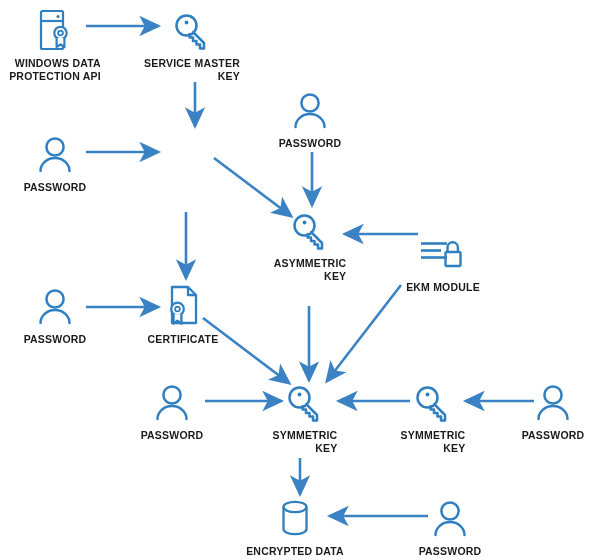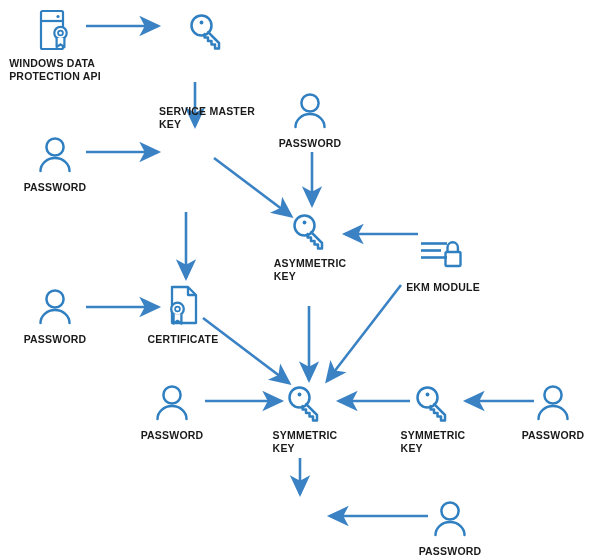--- a/index.html
+++ b/index.html
@@ -35,21 +35,21 @@
     display: flex;
     align-items: center;
     justify-content: center;
     height: 46px;
   }
   .node .label {
     margin-top: 3px;
     font-size: 10.5px;
     font-weight: bold;
     color: #1a1a1a;
-    text-align: left;
+    text-align: right;
     line-height: 1.25;
     letter-spacing: 0.2px;
     white-space: pre-line;
   }
 </style>
 </head>
 <body>
 
 <div id="canvas">
 
@@ -104,21 +104,21 @@
         <circle cx="20" cy="7.5" r="1.6" fill="#2f7fc1"></circle>
         <circle cx="22.5" cy="24" r="6.2" fill="#ffffff" stroke="#2f7fc1" stroke-width="2.2"></circle>
         <circle cx="22.5" cy="24" r="2.4" fill="none" stroke="#2f7fc1" stroke-width="1.8"></circle>
         <path d="M18.6 29 L18.6 38 L22.5 35.3 L26.4 38 L26.4 29" fill="#ffffff" stroke="#2f7fc1" stroke-width="2.2" stroke-linejoin="round"></path>
       </svg>
     </div>
     <div class="label">WINDOWS DATA
 PROTECTION API</div>
   </div>
 
-  <div class="node" style="left:207px; top:8px;gap:48px;">
+  <div class="node" style="left:192px; top:8px;">
     <div class="icon-box">
       <svg width="42" height="42" viewBox="0 0 42 42">
         <circle cx="15.5" cy="15.5" r="10" fill="none" stroke="#2f7fc1" stroke-width="2.5"></circle>
         <circle cx="15.5" cy="12.5" r="1.9" fill="#2f7fc1"></circle>
         <path d="M22.2 22.2 L33 33 L33 38.5 L29 38.5 L29 34.5 L25.5 34.5 L25.5 31 L22 31 L22 27.5 L18.6 27.5 L18.6 24" fill="none" stroke="#2f7fc1" stroke-width="2.5" stroke-linejoin="round" stroke-linecap="round"></path>
       </svg>
     </div>
     <div class="label">SERVICE MASTER
 KEY</div>
   </div>
@@ -229,20 +229,29 @@
   <div class="node" style="left:553px; top:380px;">
     <div class="icon-box">
       <svg width="40" height="40" viewBox="0 0 40 40">
         <circle cx="20" cy="12" r="8.6" fill="none" stroke="#2f7fc1" stroke-width="2.5"></circle>
         <path d="M5.5 36 A14.5 13 0 0 1 34.5 36" fill="none" stroke="#2f7fc1" stroke-width="2.5" stroke-linecap="round"></path>
       </svg>
     </div>
     <div class="label">PASSWORD</div>
   </div>
 
+  <div class="node" style="left:295px; top:496px;">
+    <div class="icon-box">
+      <svg width="34" height="40" viewBox="0 0 34 40">
+        <ellipse cx="17" cy="8" rx="11.5" ry="5.2" fill="none" stroke="#2f7fc1" stroke-width="2.3"></ellipse>
+        <path d="M5.5 8 L5.5 30 A11.5 5.2 0 0 0 28.5 30 L28.5 8" fill="none" stroke="#2f7fc1" stroke-width="2.3"></path>
+      </svg>
+    </div>
+    <div class="label">ENCRYPTED DATA</div>
+  </div>
 
   <div class="node" style="left:450px; top:496px;">
     <div class="icon-box">
       <svg width="40" height="40" viewBox="0 0 40 40">
         <circle cx="20" cy="12" r="8.6" fill="none" stroke="#2f7fc1" stroke-width="2.5"></circle>
         <path d="M5.5 36 A14.5 13 0 0 1 34.5 36" fill="none" stroke="#2f7fc1" stroke-width="2.5" stroke-linecap="round"></path>
       </svg>
     </div>
     <div class="label">PASSWORD</div>
   </div>

